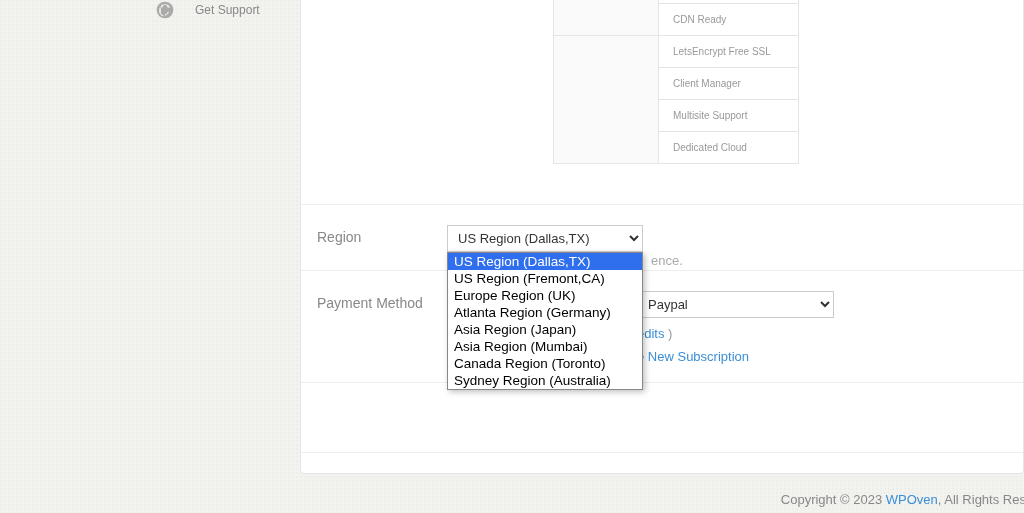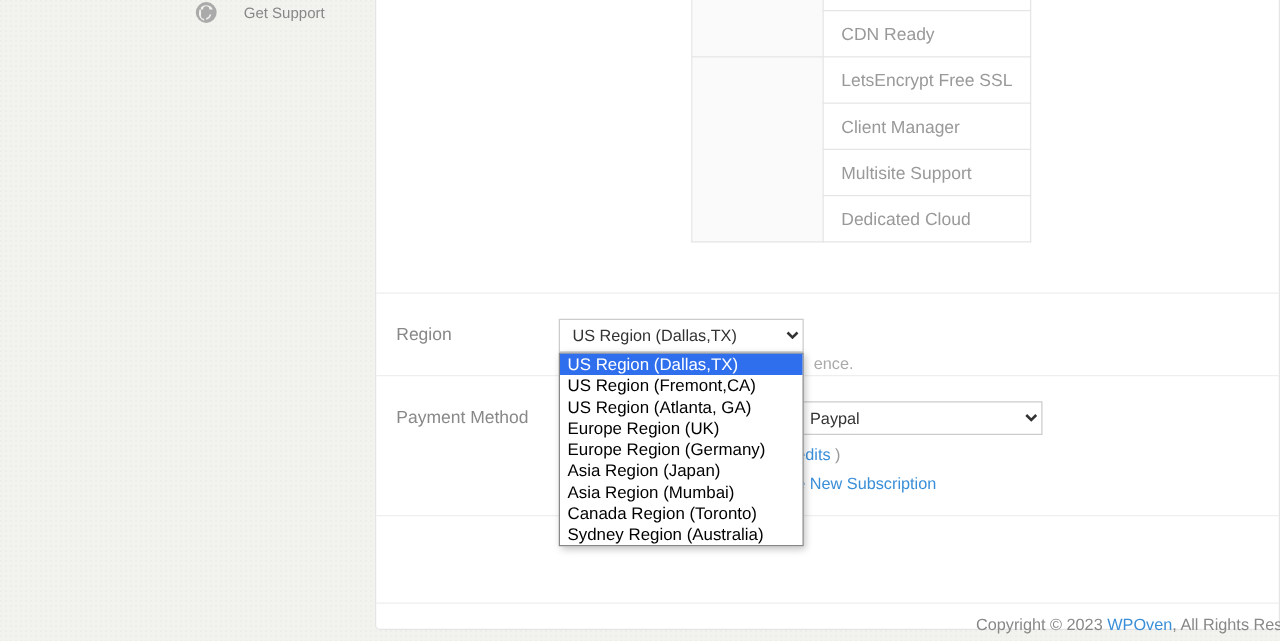--- a/index.html
+++ b/index.html
@@ -43,21 +43,21 @@
     }
     .features-table {
       margin-left: 252px;
       margin-top: 0;
       border-collapse: collapse;
     }
     .features-table td {
       border: 1px solid #e5e5e5;
       padding: 10px 14px;
       color: #999;
-      font-size: 14px;
+      font-size: 10px;
       min-width: 140px;
       background: #fff;
     }
     .features-table td.empty {
       background: #fafafa;
       min-width: 105px;
     }
     .form-section {
       border-top: 1px solid #eee;
       margin-top: 40px;
@@ -178,23 +178,22 @@
     <div class="form-row">
       <div class="form-label">Region</div>
       <div class="form-content">
         <select class="region-select">
           <option>US Region (Dallas,TX)</option>
         </select>
         <span class="help-suffix" style="position:absolute; left:200px; top:28px;">ence.</span>
         <div class="dropdown-open">
           <div class="dropdown-option selected">US Region (Dallas,TX)</div>
           <div class="dropdown-option">US Region (Fremont,CA)</div>
-          <div class="dropdown-option">US Region (Atlanta, GA)</div>
           <div class="dropdown-option">Europe Region (UK)</div>
-          <div class="dropdown-option">Europe Region (Germany)</div>
+          <div class="dropdown-option">Atlanta Region (Germany)</div>
           <div class="dropdown-option">Asia Region (Japan)</div>
           <div class="dropdown-option">Asia Region (Mumbai)</div>
           <div class="dropdown-option">Canada Region (Toronto)</div>
           <div class="dropdown-option">Sydney Region (Australia)</div>
         </div>
       </div>
     </div>
 
     <div class="form-row">
       <div class="form-label">Payment Method</div>

